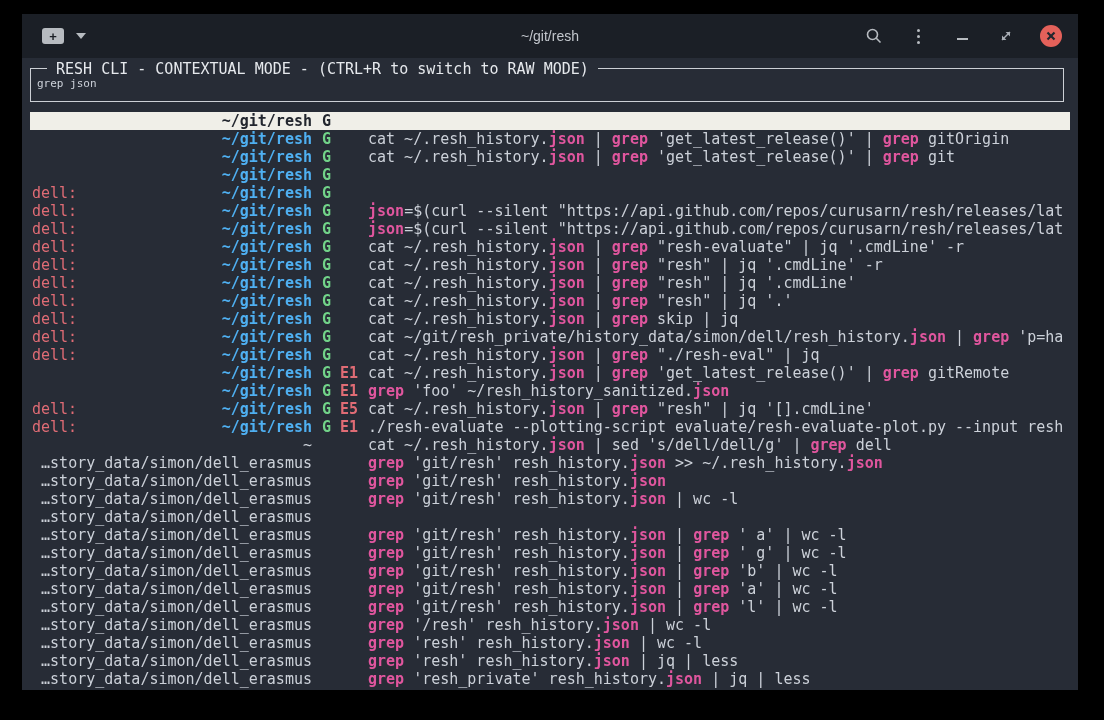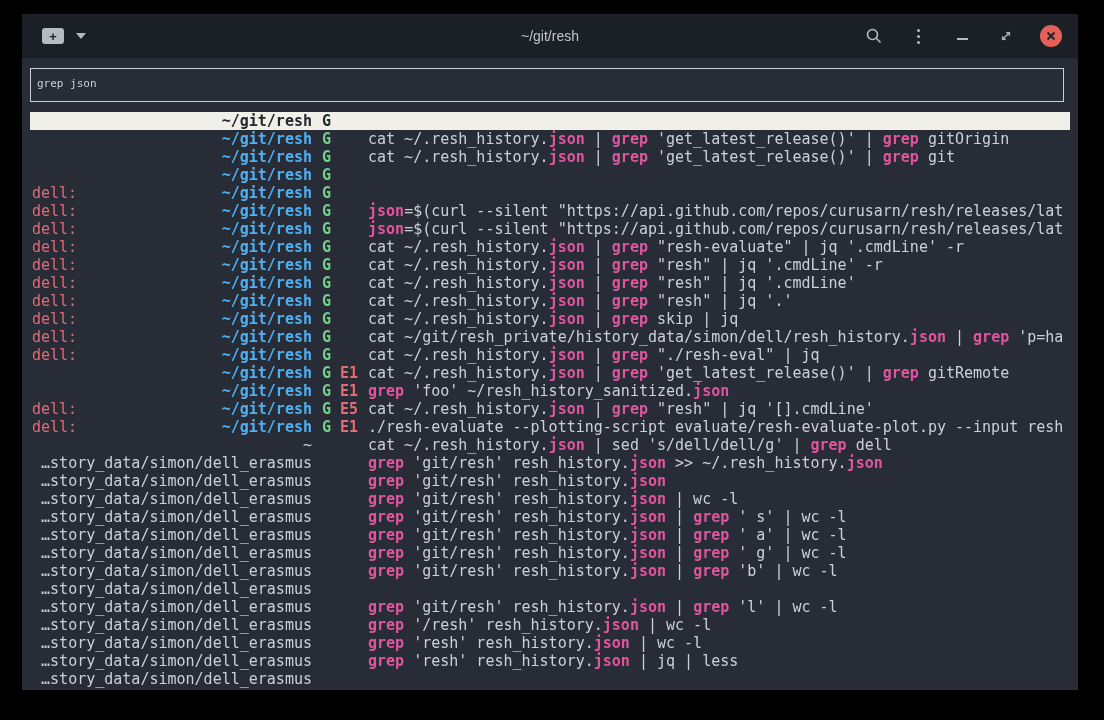--- a/index.html
+++ b/index.html
@@ -100,20 +100,21 @@
         <svg width="10" height="10" viewBox="0 0 10 10">
           <line x1="1.5" y1="1.5" x2="8.5" y2="8.5" stroke="#22262e" stroke-width="2.2"></line>
           <line x1="8.5" y1="1.5" x2="1.5" y2="8.5" stroke="#22262e" stroke-width="2.2"></line>
         </svg>
       </div>
     </div>
   </div>
 
   <div class="term">
     <div class="resh-box">
+      <div class="resh-legend">RESH CLI - CONTEXTUAL MODE - (CTRL+R to switch to RAW MODE)</div>
       <div class="resh-query">grep json</div>
     </div>
     <div class="rows">
   <div class="row sel">
     <span class="host"></span>
     <span class="dir accent">~/git/resh</span>
     <span class="flags"><span class="flag-g" style="position: static;">G</span></span>
   </div>
 
   <div class="row">
@@ -258,21 +259,20 @@
     <span class="host"></span>
     <span class="dir">…story_data/simon/dell_erasmus</span>
     <span class="flags"></span>
     <span class="cmd"><span class="hl" style="position: static;">grep</span> 'git/resh' resh_history.<span class="hl" style="position: static;">json</span> | wc -l</span>
   </div>
 
   <div class="row">
     <span class="host"></span>
     <span class="dir">…story_data/simon/dell_erasmus</span>
     <span class="flags"></span>
-    <span class="cmd"><span class="hl" style="position: static;">grep</span> 'git/resh' resh_history.<span class="hl" style="position: static;">json</span> | <span class="hl" style="position: static;">grep</span> ' s' | wc -l</span>
   </div>
 
   <div class="row">
     <span class="host"></span>
     <span class="dir">…story_data/simon/dell_erasmus</span>
     <span class="flags"></span>
     <span class="cmd"><span class="hl" style="position: static;">grep</span> 'git/resh' resh_history.<span class="hl" style="position: static;">json</span> | <span class="hl" style="position: static;">grep</span> ' a' | wc -l</span>
   </div>
 
   <div class="row">
@@ -286,20 +286,21 @@
     <span class="host"></span>
     <span class="dir">…story_data/simon/dell_erasmus</span>
     <span class="flags"></span>
     <span class="cmd"><span class="hl" style="position: static;">grep</span> 'git/resh' resh_history.<span class="hl" style="position: static;">json</span> | <span class="hl" style="position: static;">grep</span> 'b' | wc -l</span>
   </div>
 
   <div class="row">
     <span class="host"></span>
     <span class="dir">…story_data/simon/dell_erasmus</span>
     <span class="flags"></span>
+    <span class="cmd"><span class="hl" style="position: static;">grep</span> 'git/resh' resh_history.<span class="hl" style="position: static;">json</span> | <span class="hl" style="position: static;">grep</span> 'a' | wc -l</span>
   </div>
 
   <div class="row">
     <span class="host"></span>
     <span class="dir">…story_data/simon/dell_erasmus</span>
     <span class="flags"></span>
     <span class="cmd"><span class="hl" style="position: static;">grep</span> 'git/resh' resh_history.<span class="hl" style="position: static;">json</span> | <span class="hl" style="position: static;">grep</span> 'l' | wc -l</span>
   </div>
 
   <div class="row">
@@ -320,17 +321,18 @@
     <span class="host"></span>
     <span class="dir">…story_data/simon/dell_erasmus</span>
     <span class="flags"></span>
     <span class="cmd"><span class="hl" style="position: static;">grep</span> 'resh' resh_history.<span class="hl" style="position: static;">json</span> | jq | less</span>
   </div>
 
   <div class="row">
     <span class="host"></span>
     <span class="dir">…story_data/simon/dell_erasmus</span>
     <span class="flags"></span>
+    <span class="cmd"><span class="hl" style="position: static;">grep</span> 'resh_private' resh_history.<span class="hl" style="position: static;">json</span> | jq | less</span>
   </div>
 </div>
   </div>
 
 </div>
 
 </body></html>

